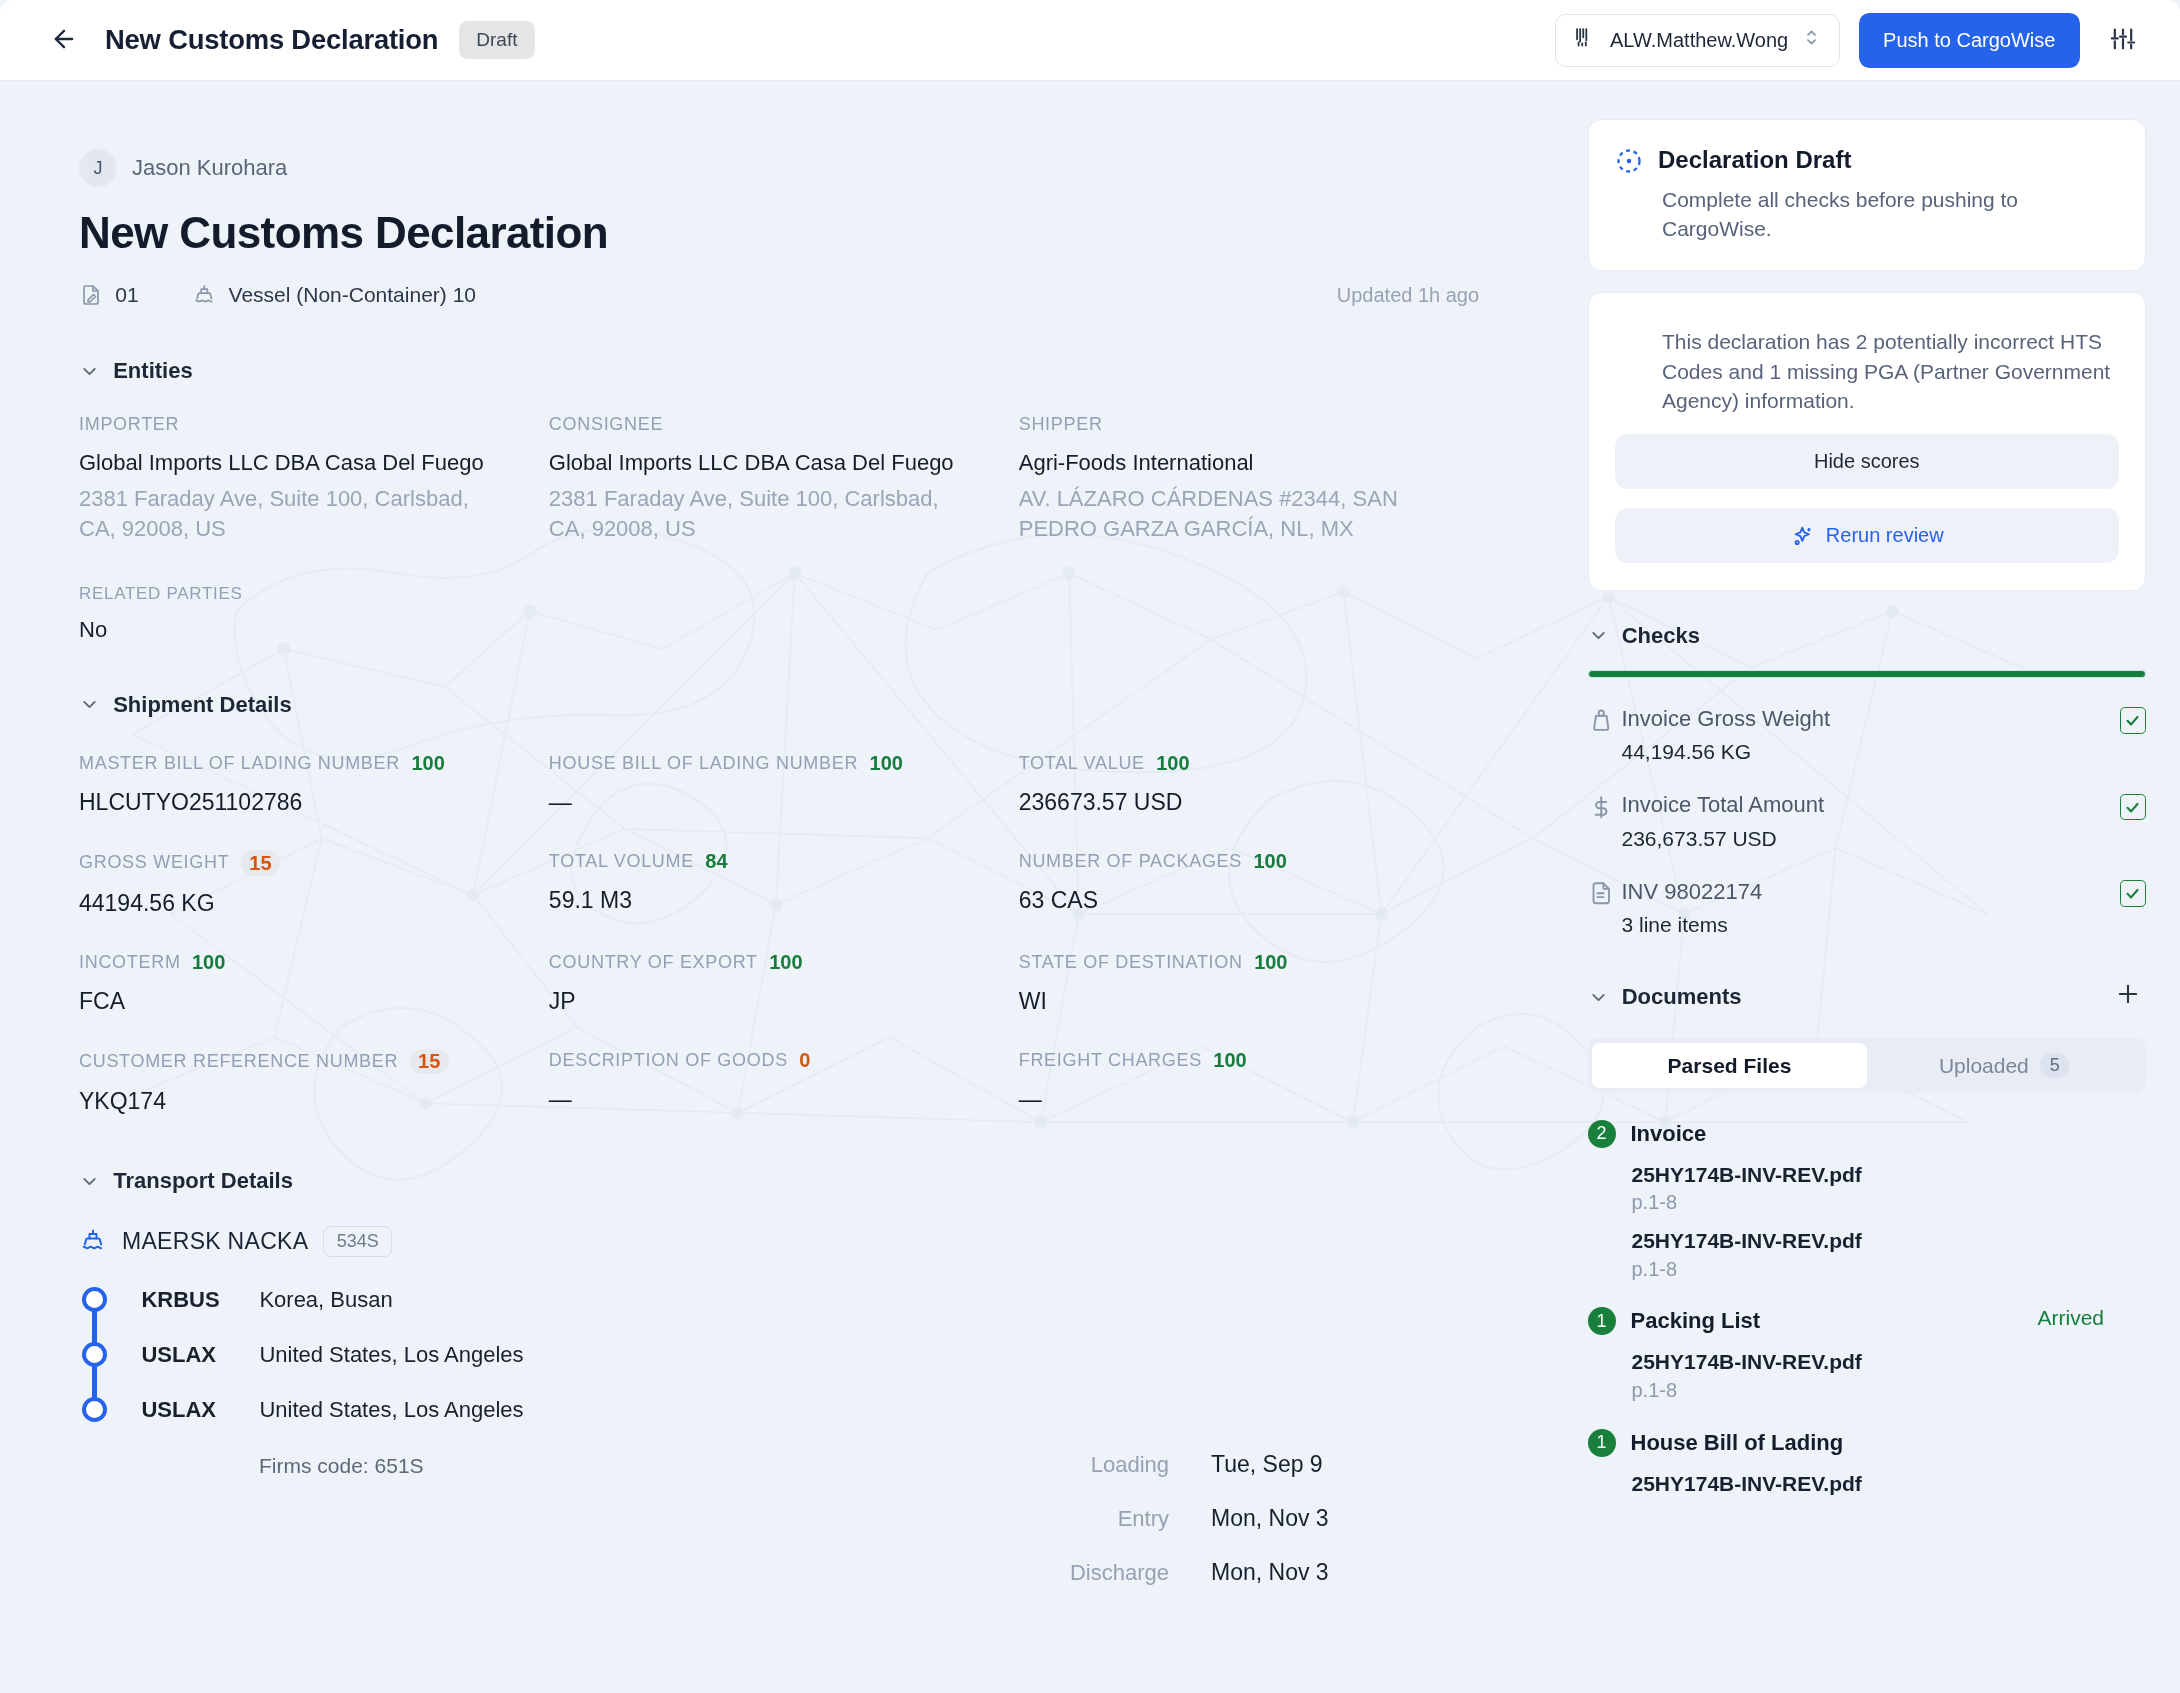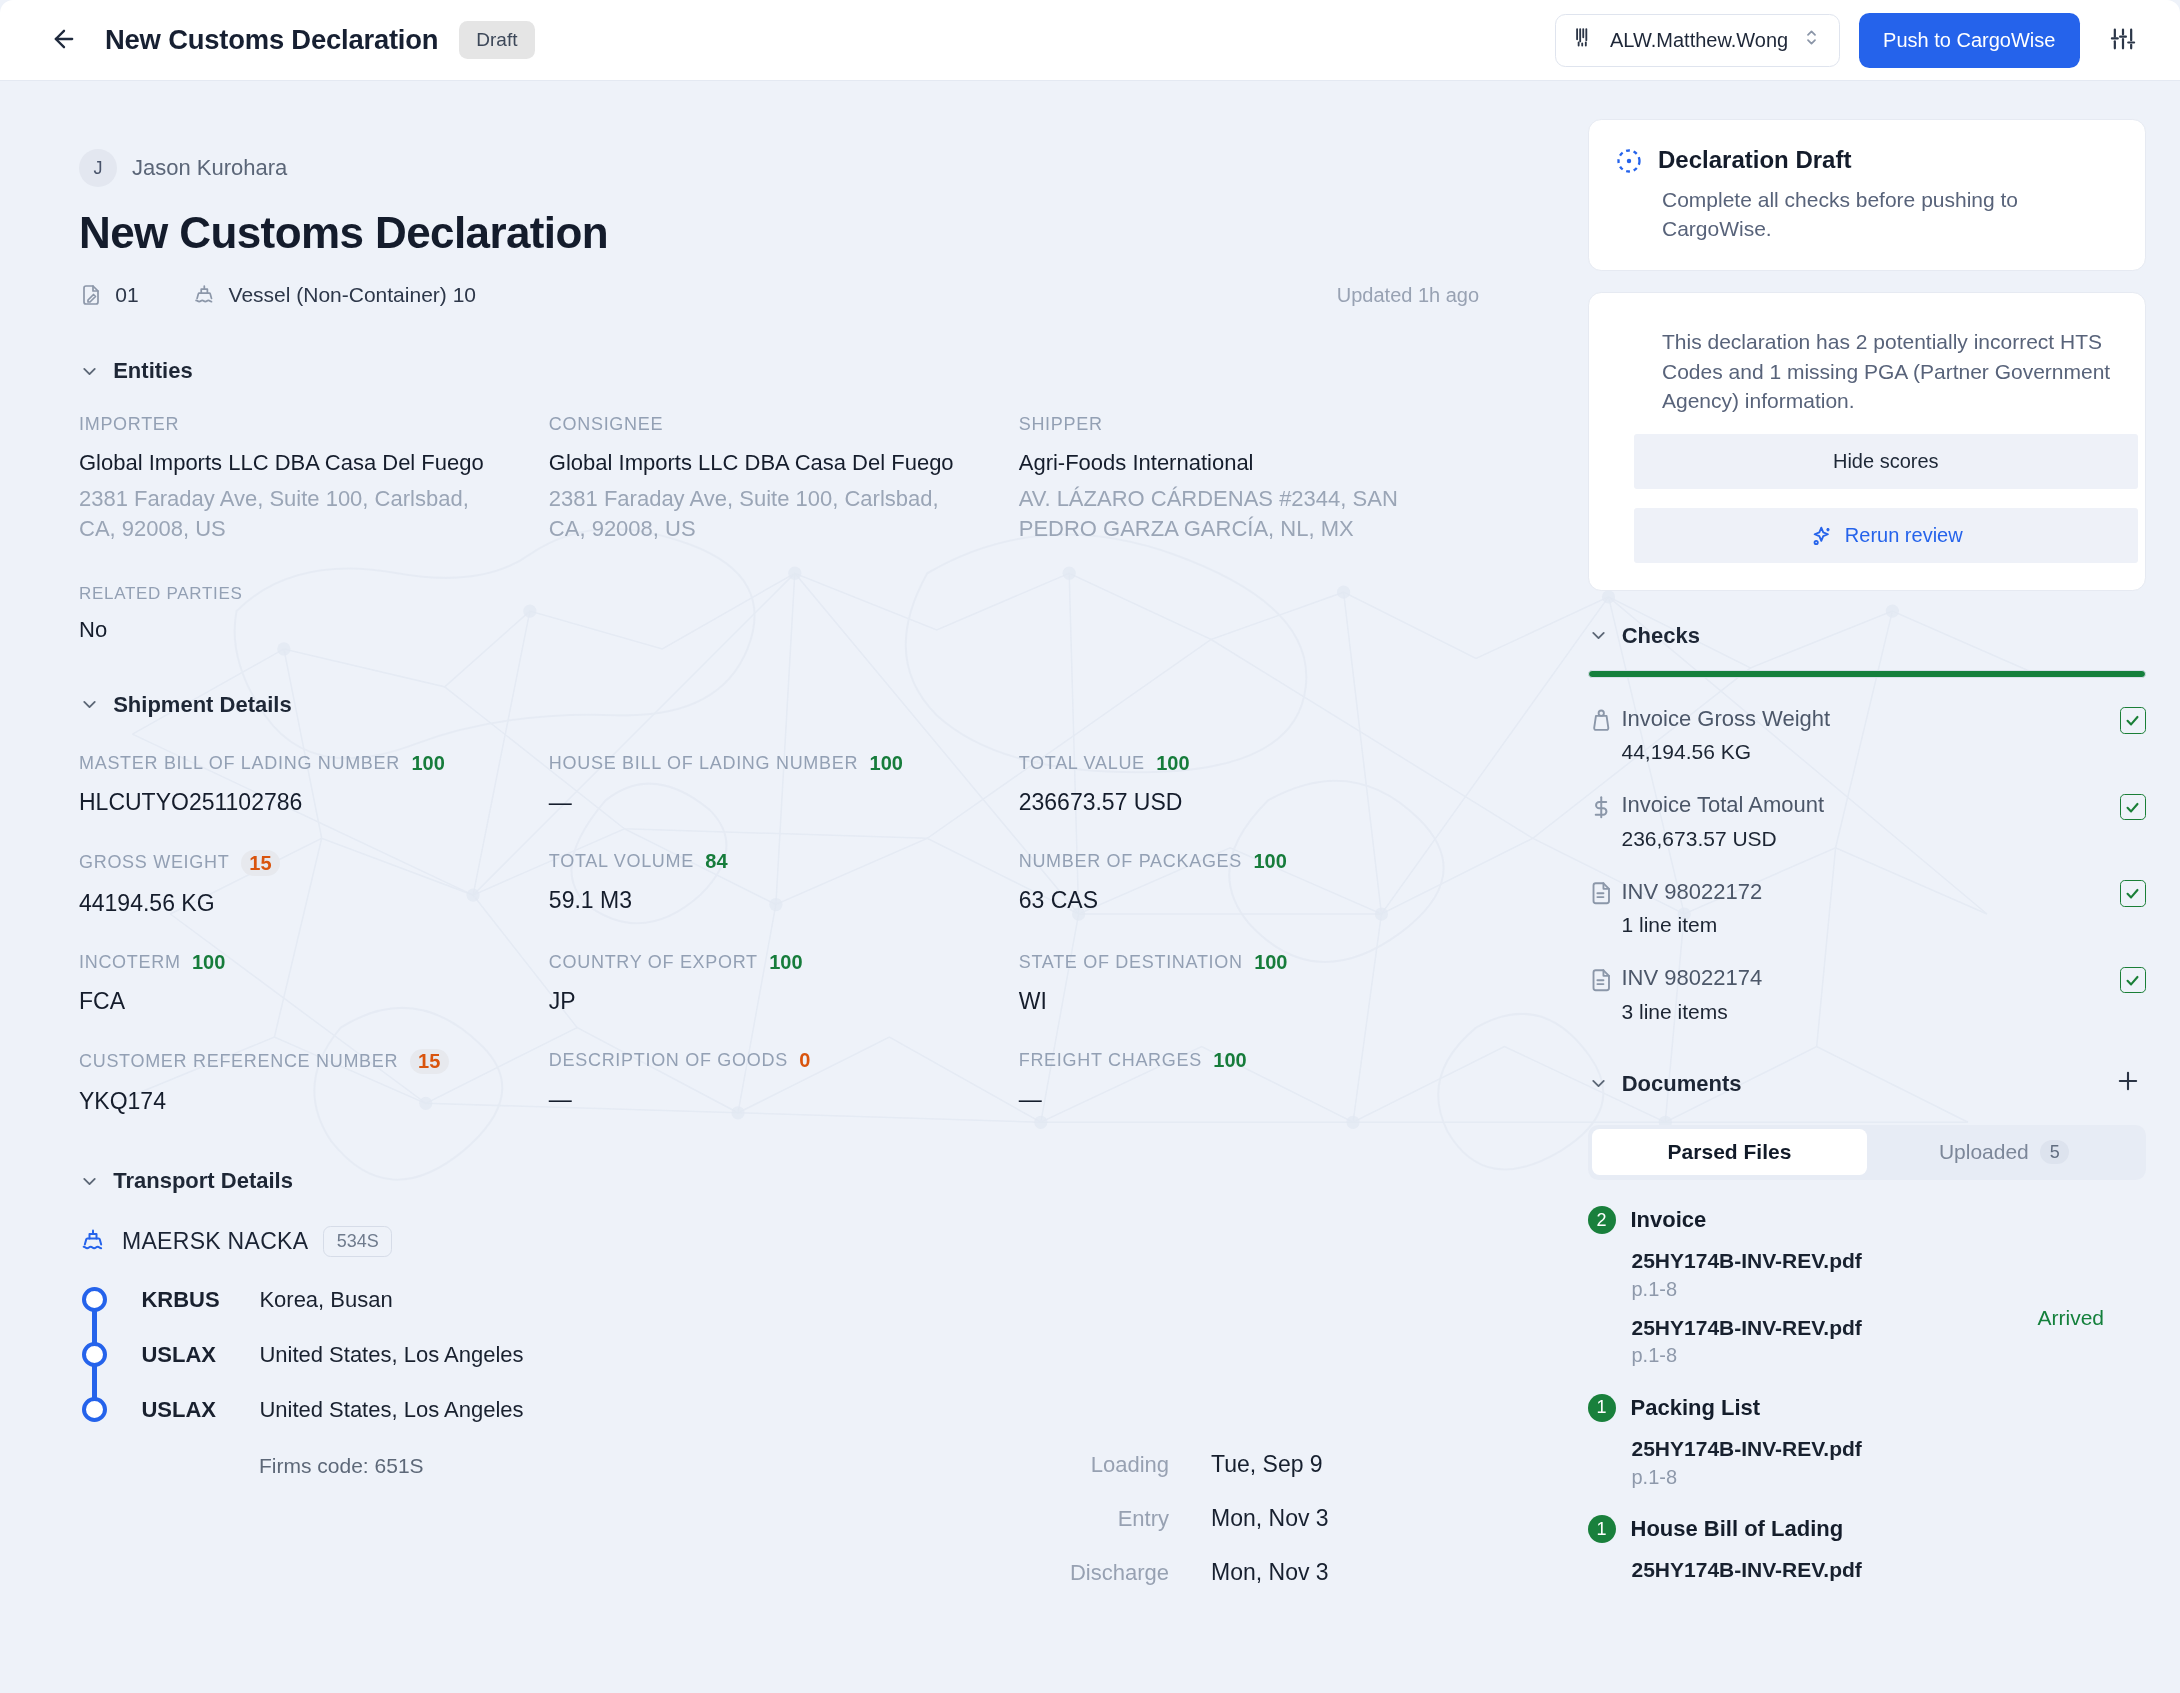--- a/index.html
+++ b/index.html
@@ -170,23 +170,23 @@
   .card {
     background: #fff; border: 0.9px solid #e6eaf2; border-radius: 13.2px;
     padding: 24.6px 26.5px 26.5px 26.5px; margin-bottom: 21px;
   }
   .card-head { display: flex; gap: 15px; align-items: flex-start; }
   .card-icon { flex: none; margin-top: 2.8px; display: flex; }
   .card-title { font-size: 24px; font-weight: 700; color: #141c2b; line-height: 1.24; }
   .card-body { font-size: 21px; color: #58637a; line-height: 1.4; margin-top: 9.5px; margin-left: 47px; }
   .ghost-btn {
     display: flex; align-items: center; justify-content: center; gap: 11.4px;
-    background: #eef1f8; border: none; border-radius: 3px; height: 55px;
+    background: #eef1f8; border: none; border-radius: 13px; height: 55px;
     width: 100%; margin-top: 19px; font-size: 20px; color: #1d2736;
-    cursor: pointer; font-family: inherit; margin-left: 19px;
+    cursor: pointer; font-family: inherit;
   }
   .ghost-btn.accent { color: #2563eb; }
 
   
   .panel-head {
     display: flex; align-items: center; gap: 13.2px; margin-top: 32px;
     font-size: 22px; font-weight: 700; color: #1d2635; cursor: pointer;
   }
   .progress {
     height: 7.6px; background: #15803d; border-radius: 4.7px; margin-top: 21px;
@@ -637,39 +637,20 @@
           <div class="check-row">
             <span class="check-icon">
               <svg width="26.5" height="26.5" viewBox="0 0 24 24" fill="none" stroke="currentColor" stroke-width="1.7" stroke-linecap="round" stroke-linejoin="round">
                 <path d="M14 3H7a2 2 0 0 0-2 2v14a2 2 0 0 0 2 2h10a2 2 0 0 0 2-2V8z"></path>
                 <polyline points="14 3 14 8 19 8"></polyline>
                 <line x1="8.5" y1="12" x2="14" y2="12"></line>
                 <line x1="8.5" y1="15.5" x2="14" y2="15.5"></line>
               </svg>
             </span>
             <div class="check-main">
-              <div class="check-title">INV 98022172</div>
-              <div class="check-sub">1 line item</div>
-            </div>
-            <span class="check-box">
-              <svg width="17" height="17" viewBox="0 0 24 24" fill="none" stroke="currentColor" stroke-width="3" stroke-linecap="round" stroke-linejoin="round">
-                <polyline points="5 12.5 10 17.5 19 7"></polyline>
-              </svg>
-            </span>
-          </div>
-          <div class="check-row">
-            <span class="check-icon">
-              <svg width="26.5" height="26.5" viewBox="0 0 24 24" fill="none" stroke="currentColor" stroke-width="1.7" stroke-linecap="round" stroke-linejoin="round">
-                <path d="M14 3H7a2 2 0 0 0-2 2v14a2 2 0 0 0 2 2h10a2 2 0 0 0 2-2V8z"></path>
-                <polyline points="14 3 14 8 19 8"></polyline>
-                <line x1="8.5" y1="12" x2="14" y2="12"></line>
-                <line x1="8.5" y1="15.5" x2="14" y2="15.5"></line>
-              </svg>
-            </span>
-            <div class="check-main">
               <div class="check-title">INV 98022174</div>
               <div class="check-sub">3 line items</div>
             </div>
             <span class="check-box">
               <svg width="17" height="17" viewBox="0 0 24 24" fill="none" stroke="currentColor" stroke-width="3" stroke-linecap="round" stroke-linejoin="round">
                 <polyline points="5 12.5 10 17.5 19 7"></polyline>
               </svg>
             </span>
           </div>
         </div>

